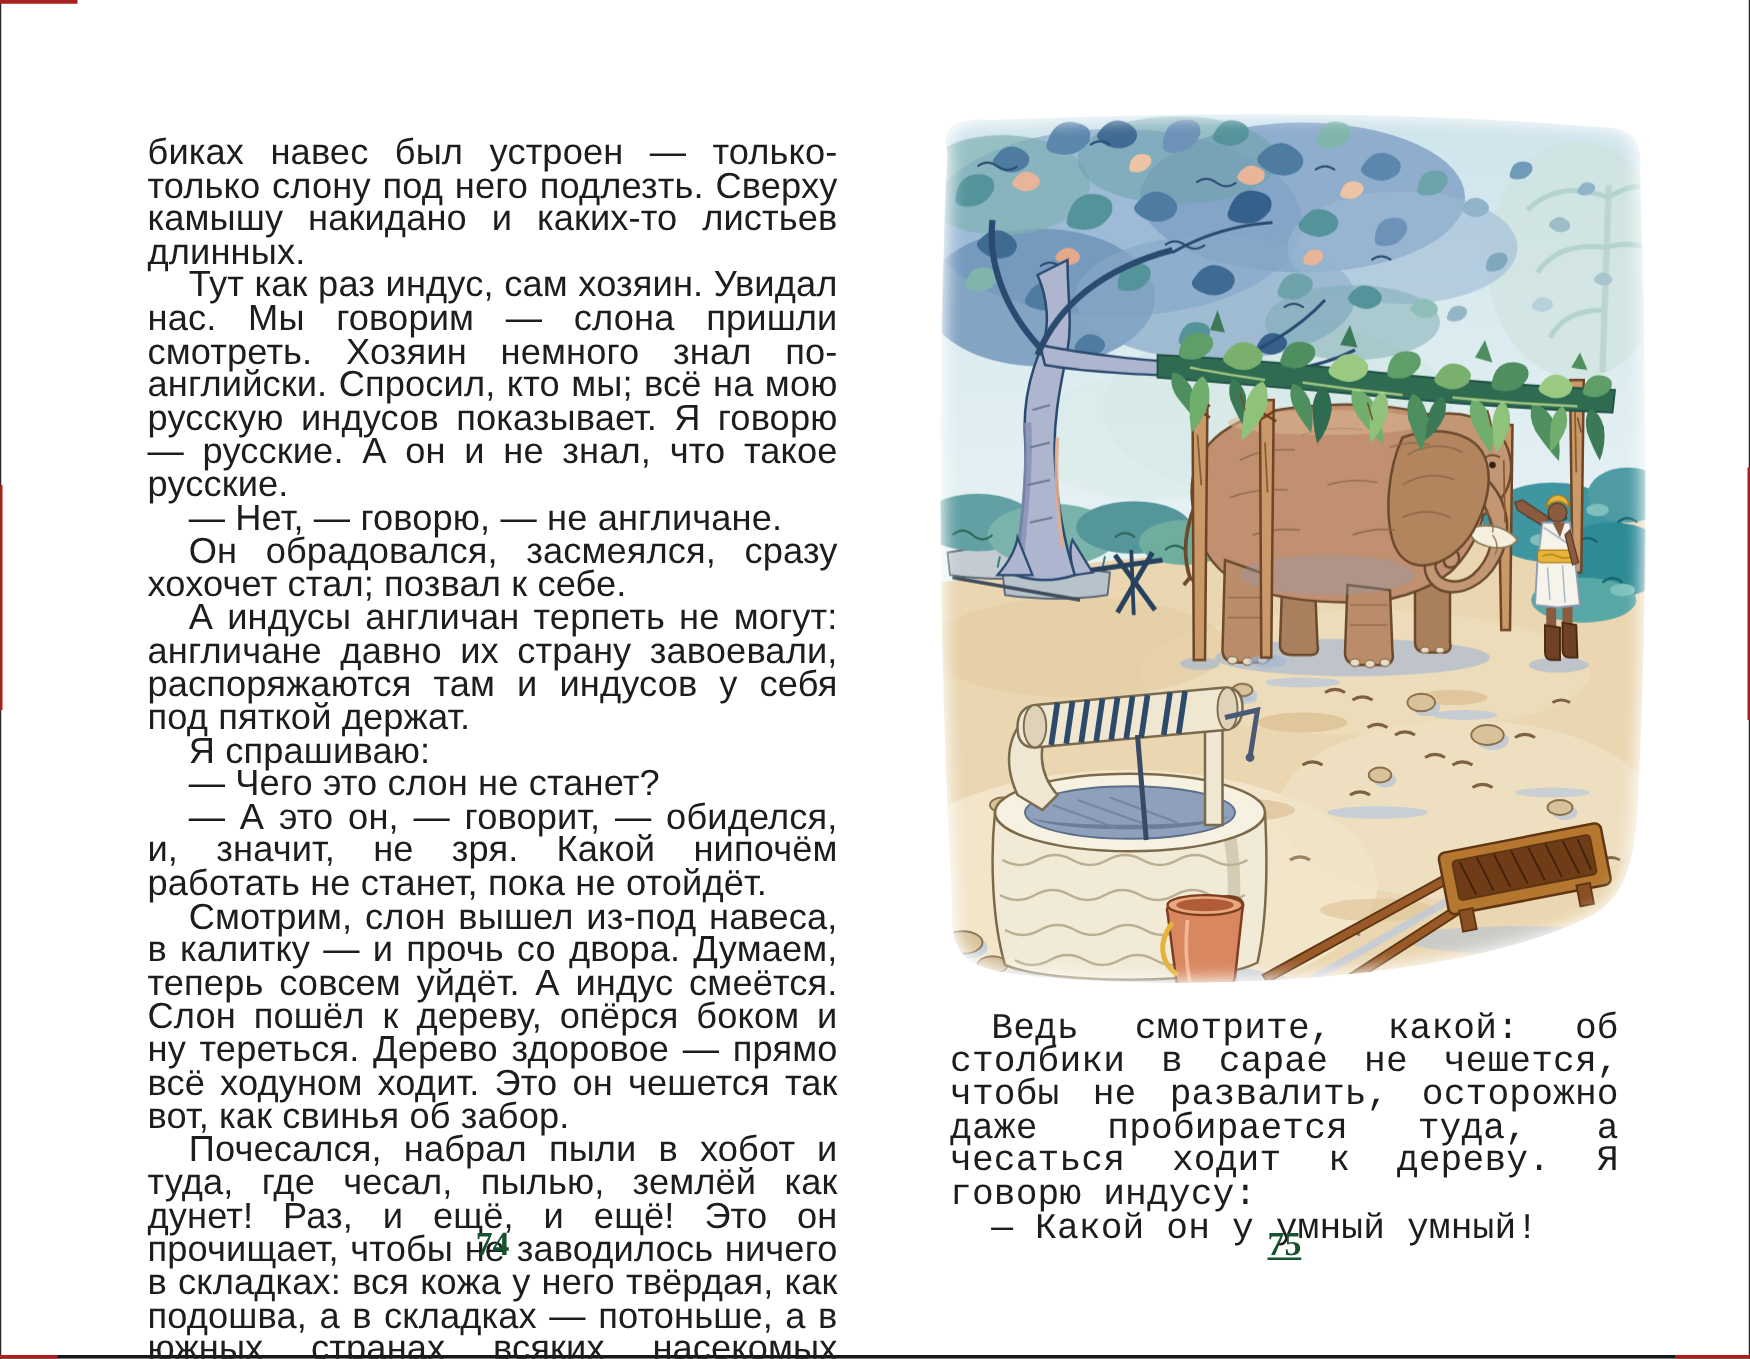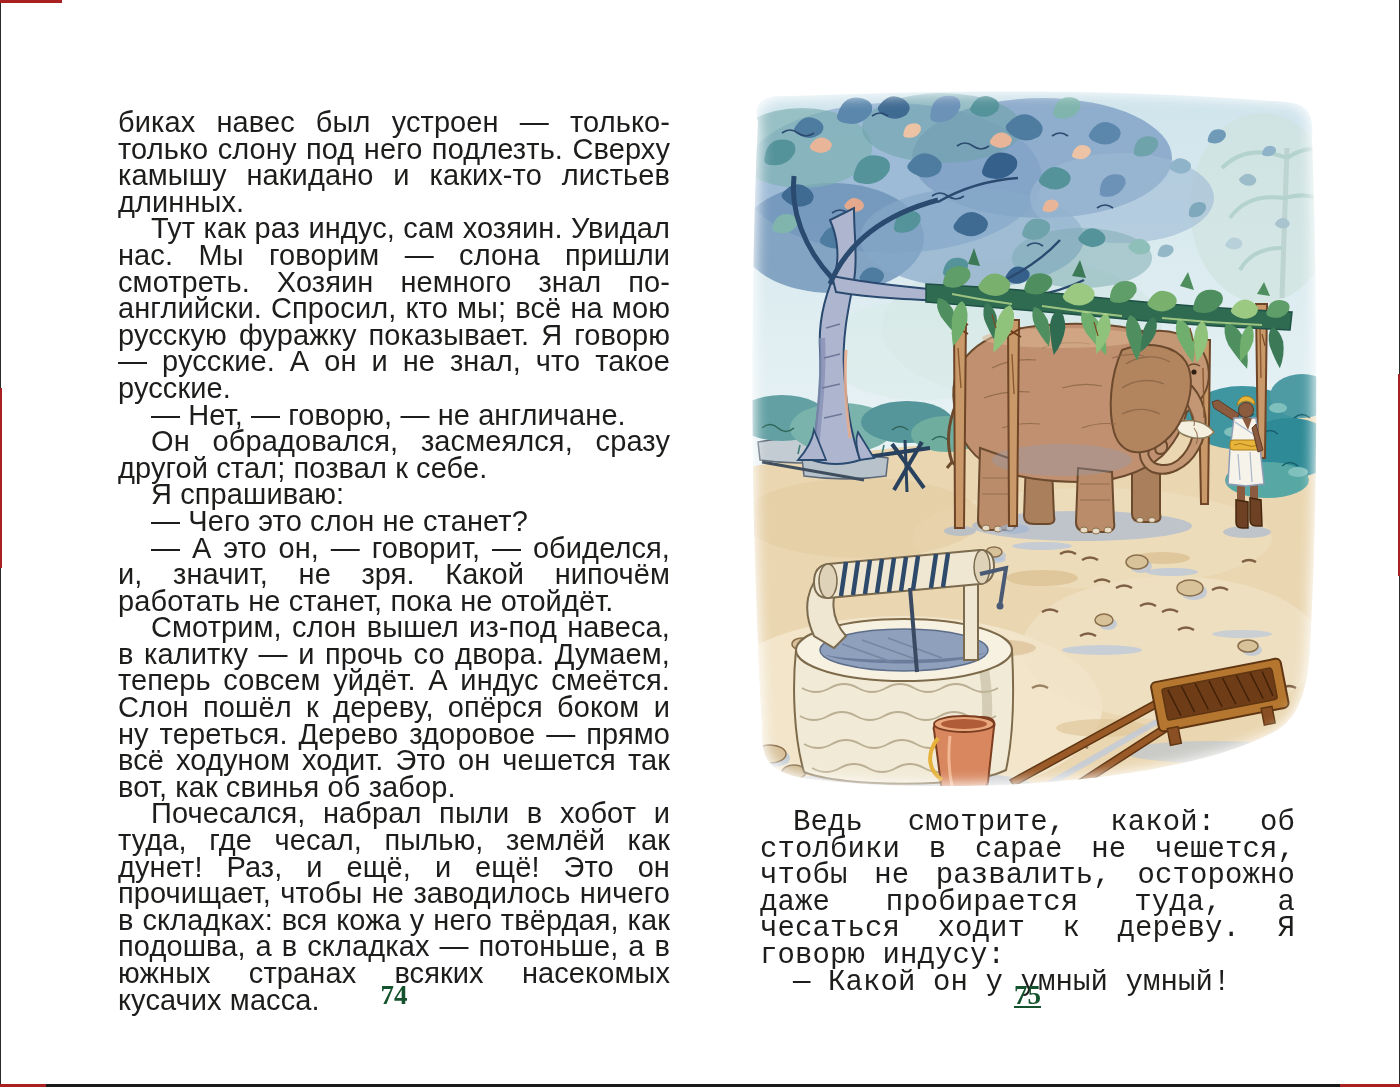--- a/index.html
+++ b/index.html
@@ -44,23 +44,24 @@
 <div class="edge edge-right"></div>
 <div class="edge edge-bottom"></div>
 <div class="edge red-top-left"></div>
 <div class="edge red-left"></div>
 <div class="edge red-right"></div>
 <div class="edge red-bottom-left"></div>
 <div class="edge red-bottom-right"></div>
 
 <div class="text-col col-left">
     <p class="para no-indent">биках навес был устроен — только-только слону под него подлезть. Сверху камышу накидано и каких-то листьев длинных.</p>
-    <p class="para">Тут как раз индус, сам хозяин. Увидал нас. Мы говорим — слона пришли смотреть. Хозяин немного знал по-английски. Спросил, кто мы; всё на мою русскую фуражку показывает. Я говорю — русские. А он и не знал, что такое русские.</p>
+    <p class="para">Тут как раз индус, сам хозяин. Увидал нас. Мы говорим — слона пришли смотреть. Хозяин немного знал по-английски. Спросил, кто мы; всё на мою русскую индусов показывает. Я говорю — русские. А он и не знал, что такое русские.</p>
     <p class="para">— Нет, — говорю, — не англичане.</p>
-    <p class="para">Он обрадовался, засмеялся, сразу другой стал; позвал к себе.</p>
+    <p class="para">Он обрадовался, засмеялся, сразу хохочет стал; позвал к себе.</p>
+    <p class="para">А индусы англичан терпеть не могут: англичане давно их страну завоевали, распоряжаются там и индусов у себя под пяткой держат.</p>
     <p class="para">Я спрашиваю:</p>
     <p class="para">— Чего это слон не станет?</p>
     <p class="para">— А это он, — говорит, — обиделся, и, значит, не зря. Какой нипочём работать не станет, пока не отойдёт.</p>
     <p class="para">Смотрим, слон вышел из-под навеса, в калитку — и прочь со двора. Думаем, теперь совсем уйдёт. А индус смеётся. Слон пошёл к дереву, опёрся боком и ну тереться. Дерево здоровое — прямо всё ходуном ходит. Это он чешется так вот, как свинья об забор.</p>
     <p class="para">Почесался, набрал пыли в хобот и туда, где чесал, пылью, землёй как дунет! Раз, и ещё, и ещё! Это он прочищает, чтобы не заводилось ничего в складках: вся кожа у него твёрдая, как подошва, а в складках — потоньше, а в южных странах всяких насекомых кусачих масса.</p>
   </div>
 <div class="pagenum pagenum-left">74</div>
 
 <div class="illustration">
 <svg viewBox="0 0 580 710" xmlns="http://www.w3.org/2000/svg">

